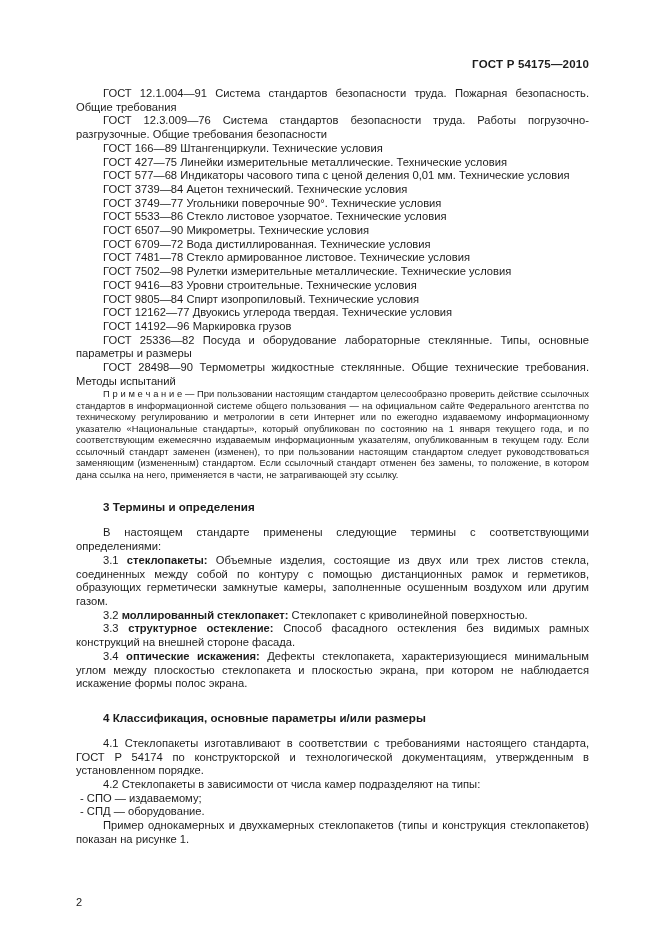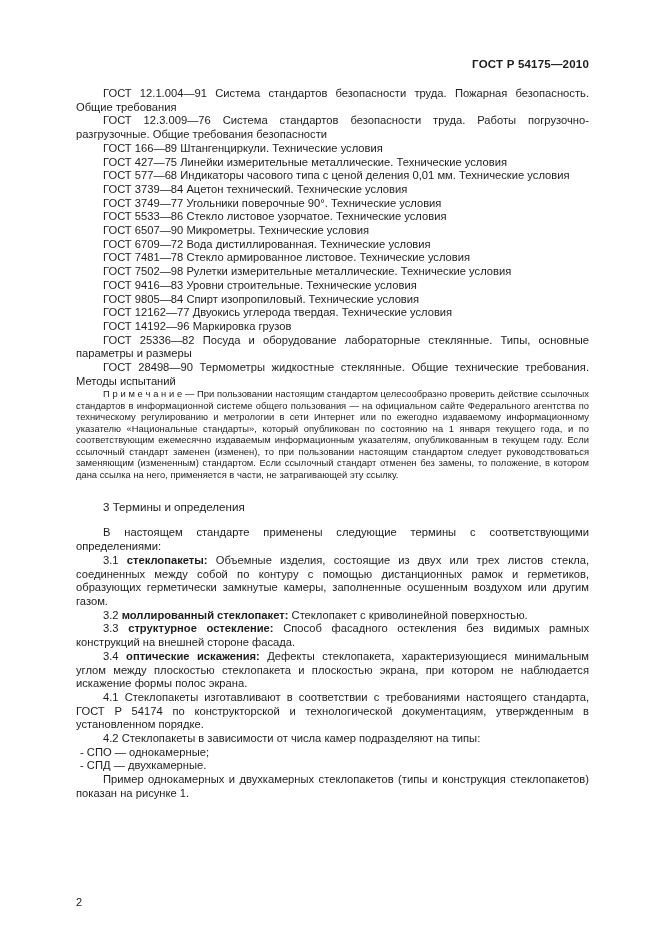--- a/index.html
+++ b/index.html
@@ -32,21 +32,21 @@
   }
   .note {
     font-size: 9.4px;
     line-height: 11.5px;
     text-align: justify;
     text-indent: 27px;
     color: #222;
   }
   .heading {
     font-size: 11.6px;
-    font-weight: normal;
+    font-weight: bold;
     margin: 20px 0 13px 27px;
   }
   .term b { font-weight: bold; }
   .list-item {
     font-size: 11.2px;
     line-height: 13.7px;
     text-align: left;
     text-indent: 0;
     padding-left: 4px;
   }
@@ -92,24 +92,25 @@
   <p class="para">В настоящем стандарте применены следующие термины с соответствующими определениями:</p>
 
   <p class="para term"><span>3.1</span> <b>стеклопакеты:</b> <span>Объемные изделия, состоящие из двух или трех листов стекла, соединенных между собой по контуру с помощью дистанционных рамок и герметиков, образующих герметически замкнутые камеры, заполненные осушенным воздухом или другим газом.</span></p>
 
   <p class="para term"><span>3.2</span> <b>моллированный стеклопакет:</b> <span>Стеклопакет с криволинейной поверхностью.</span></p>
 
   <p class="para term"><span>3.3</span> <b>структурное остекление:</b> <span>Способ фасадного остекления без видимых рамных конструкций на внешней стороне фасада.</span></p>
 
   <p class="para term"><span>3.4</span> <b>оптические искажения:</b> <span>Дефекты стеклопакета, характеризующиеся минимальным углом между плоскостью стеклопакета и плоскостью экрана, при котором не наблюдается искажение формы полос экрана.</span></p>
 
+  <h2 class="heading">4 Классификация, основные параметры и/или размеры</h2>
 
   <p class="para">4.1 Стеклопакеты изготавливают в соответствии с требованиями настоящего стандарта, ГОСТ Р 54174 по конструкторской и технологической документациям, утвержденным в установленном порядке.</p>
   <p class="para">4.2 Стеклопакеты в зависимости от числа камер подразделяют на типы:</p>
 
-  <p class="list-item">- СПО — однокамерные;</p>
-  <p class="list-item">- СПД — двухкамерные.</p>
+  <p class="list-item">- СПО — издаваемому;</p>
+  <p class="list-item">- СПД — оборудование.</p>
 
   <p class="para">Пример однокамерных и двухкамерных стеклопакетов (типы и конструкция стеклопакетов) показан на рисунке 1.</p>
 
 </div>
 
 <div class="page-number">2</div>
 
 </body></html>

